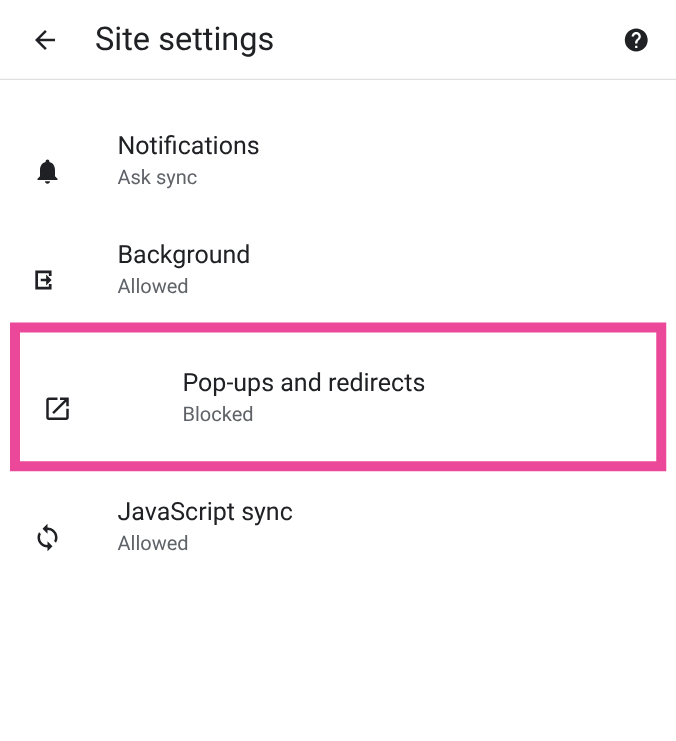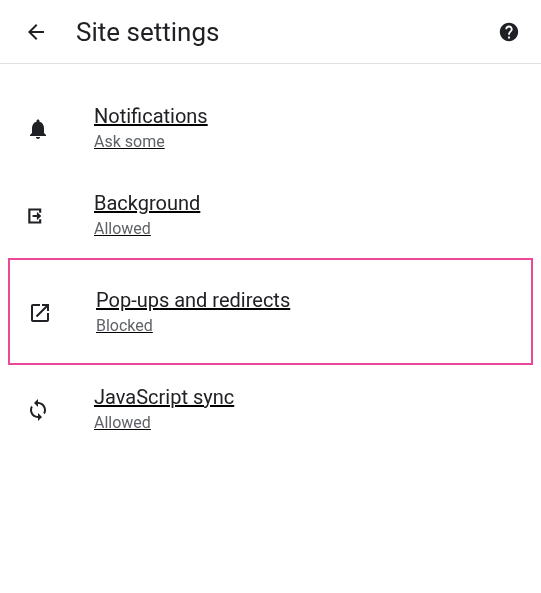--- a/index.html
+++ b/index.html
@@ -42,30 +42,30 @@
       display: flex;
       align-items: center;
       justify-content: center;
       cursor: pointer;
     }
     .settings-list {
       padding-top: 20px;
     }
     .setting-item {
       display: flex;
-      align-items: center;
+      align-items: flex-end;
       padding: 20px 24px;
       cursor: pointer;
       position: relative;
-      text-decoration: underline;
     }
     .setting-item.highlighted {
-      border: 2px solid #ec4899;
+      border: 8px solid #ec4899;
       margin: 0 8px;
       padding: 28px 16px;
+      gap: 44px;
     }
     .icon-wrap {
       width: 28px;
       height: 28px;
       display: flex;
       align-items: center;
       justify-content: center;
       margin-right: 42px;
       margin-top: 2px;
     }
@@ -107,21 +107,21 @@
 <div class="settings-list">
 
   <div class="setting-item">
     <div class="icon-wrap">
       <svg width="24" height="24" viewBox="0 0 24 24">
           <path d="M12 22c1.1 0 2-.9 2-2h-4c0 1.1.89 2 2 2zm6-6v-5c0-3.07-1.64-5.64-4.5-6.32V4c0-.83-.67-1.5-1.5-1.5s-1.5.67-1.5 1.5v.68C7.63 5.36 6 7.92 6 11v5l-2 2v1h16v-1l-2-2z" fill="#202124"></path>
         </svg>
     </div>
     <div class="setting-content">
       <div class="setting-title">Notifications</div>
-      <div class="setting-subtitle">Ask some</div>
+      <div class="setting-subtitle">Ask sync</div>
     </div>
   </div>
 
   <div class="setting-item">
     <div class="icon-wrap">
       <svg width="26" height="26" viewBox="0 0 24 24">
           <path d="M3 5 L15 5 L15 9 L13 9 L13 7 L5 7 L5 17 L13 17 L13 15 L15 15 L15 19 L3 19 Z M11 8 L15 12 L11 16 L11 13 L7 13 L7 11 L11 11 Z" fill="#202124"></path>
         </svg>
     </div>
     <div class="setting-content">

